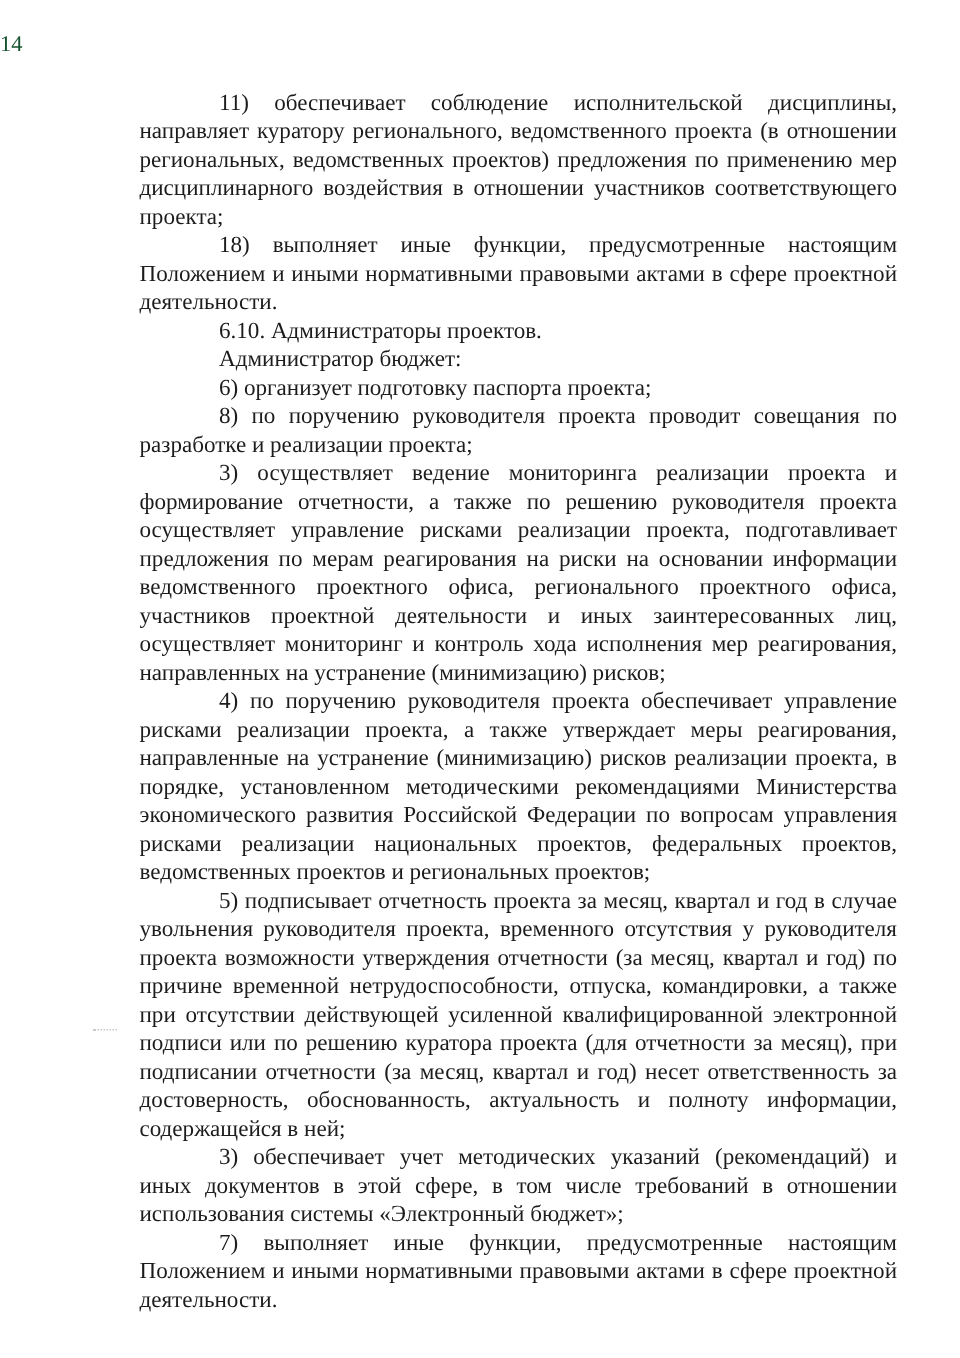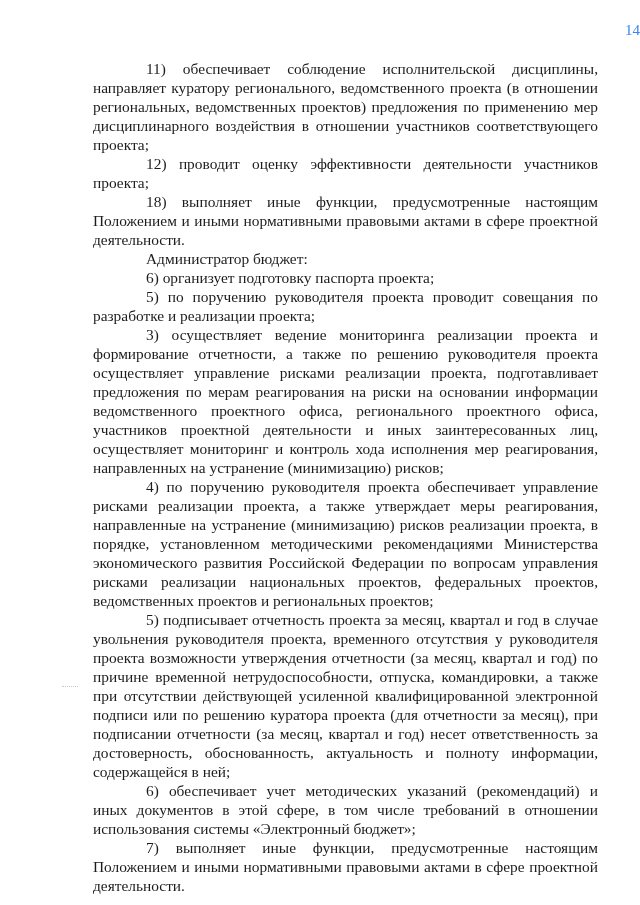--- a/index.html
+++ b/index.html
@@ -1,19 +1,19 @@
 <!DOCTYPE html>
 <html><head>
 <meta charset="utf-8">
 <style>
   html, body { margin: 0; padding: 0; background: #ffffff; }
   body { width: 640px; height: 905px; position: relative; overflow: hidden; }
   .page-number {
-    position: absolute; top: 22px; left: 0; width: 640px; text-align: right;
-    font-family: "Liberation Serif", serif; font-size: 15px; color: #3b82f6;
+    position: absolute; top: 22px; left: 0; width: 640px; text-align: left;
+    font-family: "Liberation Serif", serif; font-size: 15px; color: #14532d;
   }
   .body-text {
     position: absolute; top: 59px; left: 93px; width: 505px;
     font-family: "Liberation Serif", serif; font-size: 15.4px; line-height: 19px;
     color: #1c1c1c;
   }
   .p { margin: 0; text-align: justify; text-indent: 53px; }
   .p.last-line-left { text-align-last: left; }
   .margin-mark {
     position: absolute; left: 62px; top: 686px; width: 16px; height: 1px;
@@ -22,24 +22,24 @@
 </style>
 </head>
 <body>
 
 <div class="page-number">14</div>
 
 <div class="margin-mark"></div>
 
 <div class="body-text">
   <p class="p last-line-left">11) обеспечивает соблюдение исполнительской дисциплины, направляет куратору регионального, ведомственного проекта (в отношении региональных, ведомственных проектов) предложения по применению мер дисциплинарного воздействия в отношении участников соответствующего проекта;</p>
-  <p class="p last-line-left">12) проводит оценку эффективности деятельности участников проекта;</p>
   <p class="p last-line-left">18) выполняет иные функции, предусмотренные настоящим Положением и иными нормативными правовыми актами в сфере проектной деятельности.</p>
+  <p class="p last-line-left">6.10. Администраторы проектов.</p>
   <p class="p last-line-left">Администратор бюджет:</p>
   <p class="p last-line-left">6) организует подготовку паспорта проекта;</p>
-  <p class="p last-line-left">5) по поручению руководителя проекта проводит совещания по разработке и реализации проекта;</p>
+  <p class="p last-line-left">8) по поручению руководителя проекта проводит совещания по разработке и реализации проекта;</p>
   <p class="p last-line-left">3) осуществляет ведение мониторинга реализации проекта и формирование отчетности, а также по решению руководителя проекта осуществляет управление рисками реализации проекта, подготавливает предложения по мерам реагирования на риски на основании информации ведомственного проектного офиса, регионального проектного офиса, участников проектной деятельности и иных заинтересованных лиц, осуществляет мониторинг и контроль хода исполнения мер реагирования, направленных на устранение (минимизацию) рисков;</p>
   <p class="p last-line-left">4) по поручению руководителя проекта обеспечивает управление рисками реализации проекта, а также утверждает меры реагирования, направленные на устранение (минимизацию) рисков реализации проекта, в порядке, установленном методическими рекомендациями Министерства экономического развития Российской Федерации по вопросам управления рисками реализации национальных проектов, федеральных проектов, ведомственных проектов и региональных проектов;</p>
   <p class="p last-line-left">5) подписывает отчетность проекта за месяц, квартал и год в случае увольнения руководителя проекта, временного отсутствия у руководителя проекта возможности утверждения отчетности (за месяц, квартал и год) по причине временной нетрудоспособности, отпуска, командировки, а также при отсутствии действующей усиленной квалифицированной электронной подписи или по решению куратора проекта (для отчетности за месяц), при подписании отчетности (за месяц, квартал и год) несет ответственность за достоверность, обоснованность, актуальность и полноту информации, содержащейся в ней;</p>
-  <p class="p last-line-left">6) обеспечивает учет методических указаний (рекомендаций) и иных документов в этой сфере, в том числе требований в отношении использования системы «Электронный бюджет»;</p>
+  <p class="p last-line-left">3) обеспечивает учет методических указаний (рекомендаций) и иных документов в этой сфере, в том числе требований в отношении использования системы «Электронный бюджет»;</p>
   <p class="p last-line-left">7) выполняет иные функции, предусмотренные настоящим Положением и иными нормативными правовыми актами в сфере проектной деятельности.</p>
 
 </div>
 
 </body></html>

